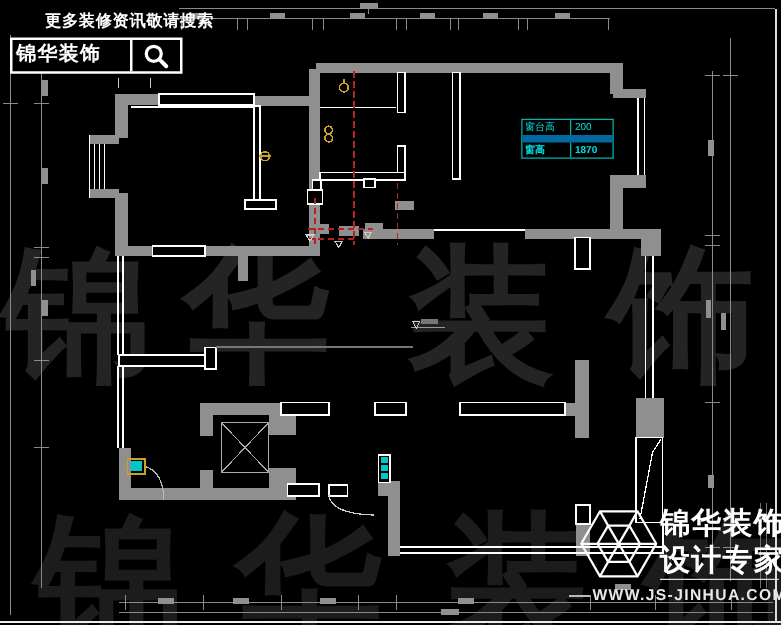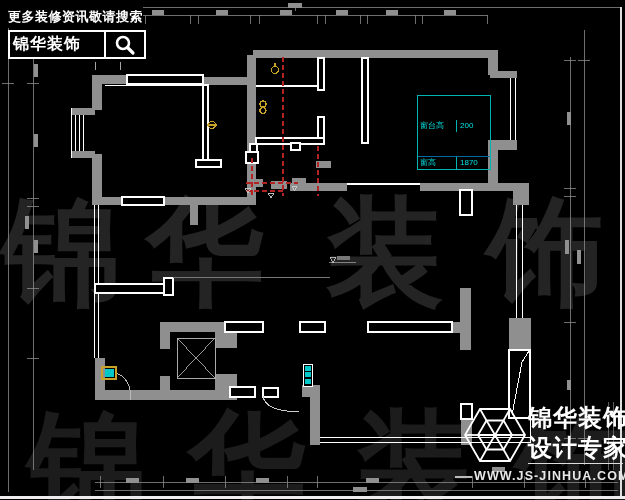--- a/index.html
+++ b/index.html
@@ -11,30 +11,30 @@
   .wm{position:absolute;z-index:1;font-weight:700;
       font-family:"DejaVu Sans","Liberation Sans",sans-serif;
       line-height:1;user-select:none;}
   .wm-r1{font-size:118px;color:#242424;top:193px;}
   .wm-r2{font-size:118px;color:#1c1c1c;top:406px;}
 
   svg.plan{position:absolute;left:0;top:0;z-index:2;}
 
   
   .badge{position:absolute;left:8px;top:8px;z-index:3;width:142px;color:#fff;}
-  .badge .tagline{font-size:13px;font-weight:700;letter-spacing:.5px;white-space:nowrap;}
+  .badge .tagline{font-size:13px;font-weight:700;letter-spacing:.5px;white-space:nowrap;margin-left:28px;}
   .badge .box{margin-top:4px;border:2px solid #fff;display:flex;height:25px;width:134px;background:#000;}
   .badge .brand{flex:1;font-size:16px;font-weight:700;letter-spacing:1px;line-height:24px;padding-left:3px;white-space:nowrap;}
   .badge .icon-cell{width:38px;border-left:2px solid #fff;display:flex;align-items:center;justify-content:center;}
 
   
   .win-table{position:absolute;left:417px;top:95px;z-index:3;width:72px;
              border:1px solid #00b4b4;color:#00e0e0;font-size:8px;line-height:11px;}
-  .win-table .row{display:flex;height:12px;margin-top:24px;}
-  .win-table .row + .row{border-top:1px solid #0369a1;}
+  .win-table .row{display:flex;height:12px;}
+  .win-table .row + .row{border-top:6px solid #0369a1;font-weight:bold;}
   .win-table .lbl{width:36px;border-right:1px solid #00b4b4;padding-left:2px;white-space:nowrap;overflow:hidden;}
   .win-table .val{flex:1;padding-left:3px;white-space:nowrap;}
 
   
   .logo{position:absolute;left:462px;top:400px;width:163px;height:90px;z-index:3;color:#fff;}
   .logo .cube{position:absolute;left:2px;top:4px;}
   .logo .l1{position:absolute;left:66px;top:2px;font-size:24px;font-weight:700;letter-spacing:1px;white-space:nowrap;}
   .logo .l2{position:absolute;left:66px;top:32px;font-size:24px;font-weight:700;letter-spacing:1px;white-space:nowrap;}
   .logo .rule{position:absolute;left:66px;top:63px;width:95px;border-top:1px solid #ddd;}
   .logo .url{position:absolute;left:12px;top:69px;font-size:12.5px;font-weight:700;

